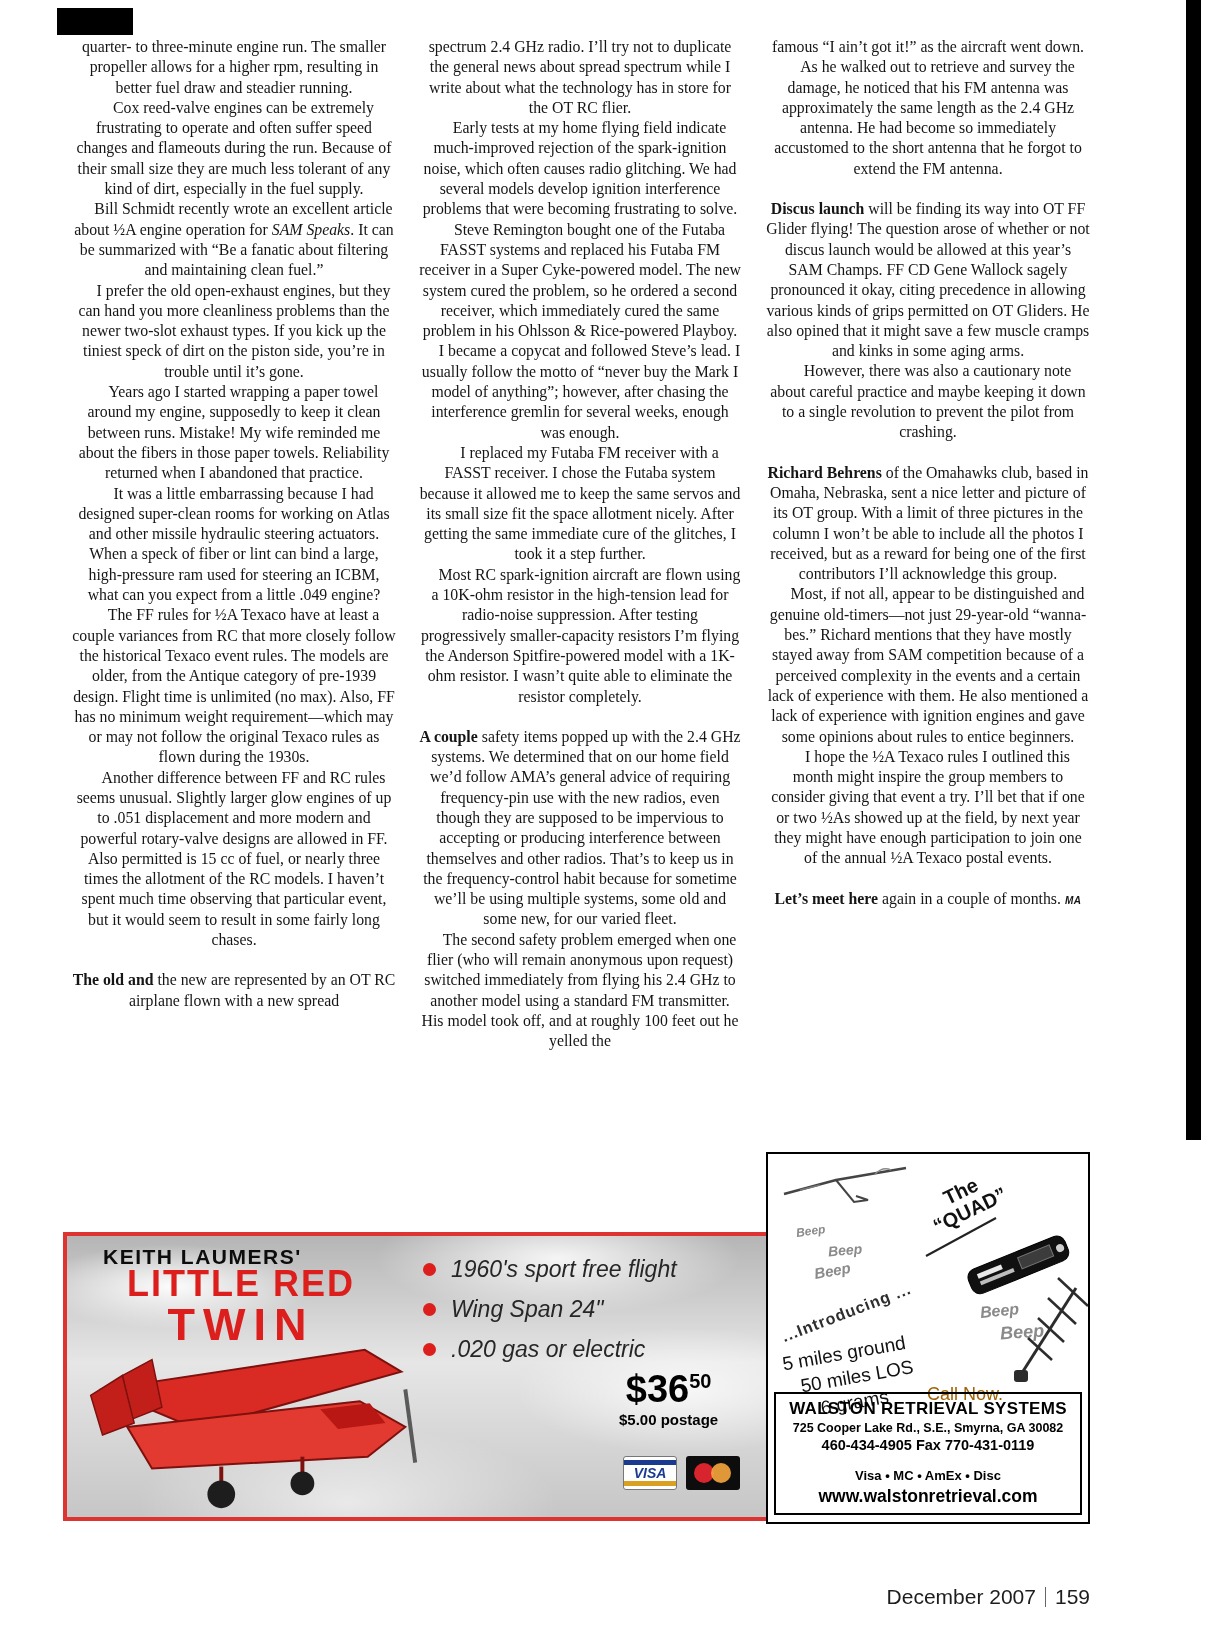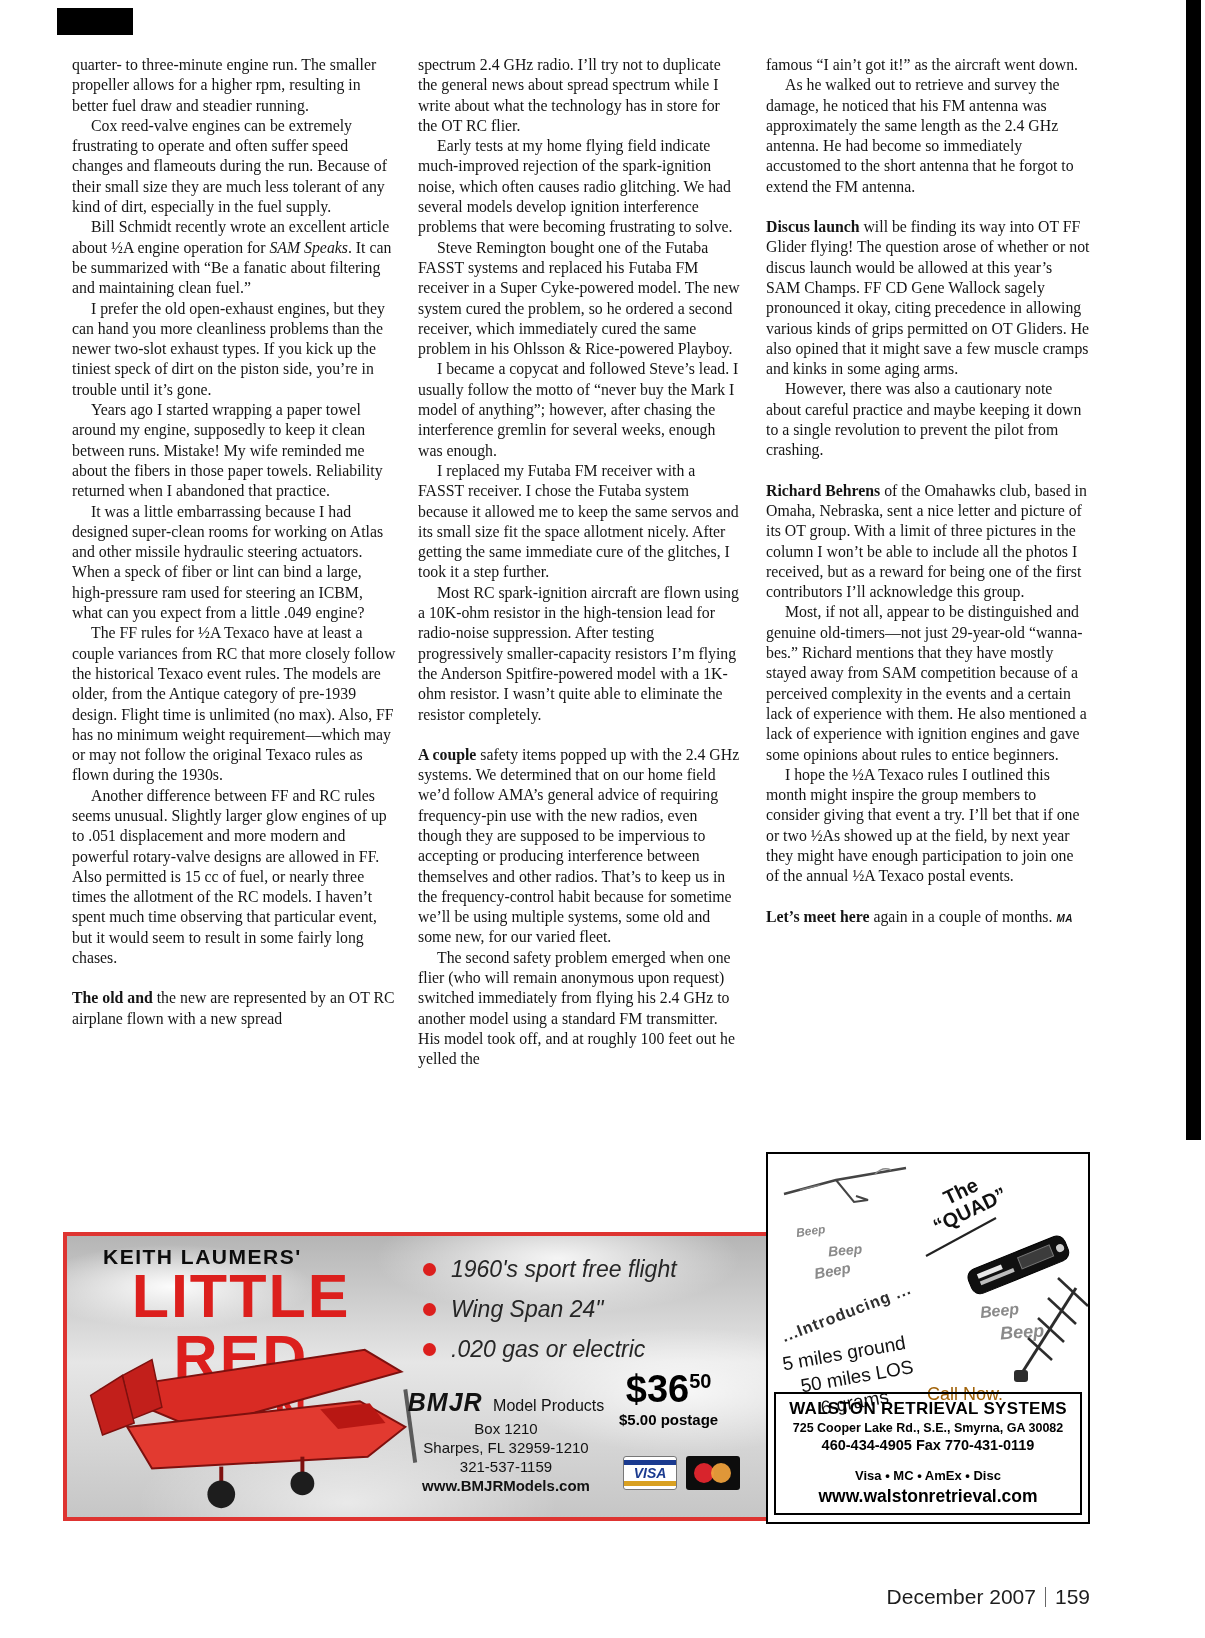--- a/index.html
+++ b/index.html
@@ -7,21 +7,21 @@
   body {
     width:1205px; height:1638px; position:relative; overflow:hidden;
     font-family:"Liberation Serif", serif; color:#151515;
   }
 
   
   .print-mark { position:absolute; left:57px; top:8px; width:76px; height:27px; background:#000; }
   .edge-bar   { position:absolute; left:1186px; top:0; width:15px; height:1140px; background:#000; }
 
   
-  .col { position:absolute; top:55px; width:324px; font-size:15.8px; line-height:20.3px; text-align:left; }
+  .col { position:absolute; top:37px; width:324px; font-size:15.8px; line-height:20.3px; text-align:center; }
   #col1 { left:72px; }
   #col2 { left:418px; }
   #col3 { left:766px; }
   .para { margin:0; }
   .para.ind { text-indent:19px; }
   .para.sp  { margin-top:20px; }
   .b { font-weight:bold; }
   .i { font-style:italic; }
   .ma { font-family:"Liberation Sans",sans-serif; font-weight:bold; font-style:italic; font-size:10px; letter-spacing:.5px; }
 
@@ -38,21 +38,21 @@
       radial-gradient(ellipse 200px 60px at 15% 18%, rgba(255,255,255,.95), rgba(255,255,255,0) 70%),
       radial-gradient(ellipse 260px 80px at 70% 8%,  rgba(255,255,255,.85), rgba(255,255,255,0) 70%),
       radial-gradient(ellipse 240px 90px at 88% 55%, rgba(255,255,255,.75), rgba(255,255,255,0) 70%),
       radial-gradient(ellipse 300px 110px at 40% 95%, rgba(255,255,255,.6), rgba(255,255,255,0) 70%),
       linear-gradient(180deg,#b5b5b5,#e6e6e6 45%, #c6c6c6);
   }
   .bmjr-header { position:absolute; left:36px; top:9px; font-family:"Liberation Sans",sans-serif;
                  font-weight:bold; font-size:21px; letter-spacing:1.5px; color:#0c0c0c; }
   .bmjr-title  { position:absolute; left:4px; top:30px; width:340px; text-align:center;
                  font-family:"Liberation Sans",sans-serif; font-weight:800; color:#dc1f1d; }
-  .bmjr-title .l1 { font-size:61px; line-height:1.0; letter-spacing:2px; }
+  .bmjr-title .l1 { font-size:36px; line-height:1.0; letter-spacing:2px; }
   .bmjr-title .l2 { font-size:45px; line-height:1.0; letter-spacing:8px; }
   .bmjr-plane { position:absolute; left:4px; top:96px; width:350px; height:188px; }
 
   .bmjr-bullets { position:absolute; left:356px; top:20px; font-family:"Liberation Sans",sans-serif;
                   font-style:italic; font-size:23px; color:#262626; }
   .bmjr-bullets .row { display:flex; align-items:center; margin-bottom:13px; }
   .bullet-dot { width:13px; height:13px; border-radius:50%; background:#dc1f1d; margin-right:15px; flex:0 0 auto; }
 
   .bmjr-contact { position:absolute; left:330px; top:152px; width:218px; text-align:center;
                   font-family:"Liberation Sans",sans-serif; color:#121212; }
@@ -171,30 +171,20 @@
     <div class="row">
       <span class="bullet-dot"></span>
       <span>Wing Span 24"</span>
     </div>
     <div class="row">
       <span class="bullet-dot"></span>
       <span>.020 gas or electric</span>
     </div>
   </div>
 
-  <div class="bmjr-contact">
-    <div class="bmjr-brandline">
-      <span class="bmjr-brand">BMJR</span>
-      <span>Model Products</span>
-    </div>
-    <div class="line">Box 1210</div>
-    <div class="line">Sharpes, FL 32959-1210</div>
-    <div class="line">321-537-1159</div>
-    <div class="line bmjr-web">www.BMJRModels.com</div>
-  </div>
 
   <div class="bmjr-price">
     <div>
       <span class="price-main">$36</span><span class="price-cents">50</span>
     </div>
     <div class="postage">$5.00 postage</div>
   </div>
 
   <div class="cards">
     <div class="card-visa">

